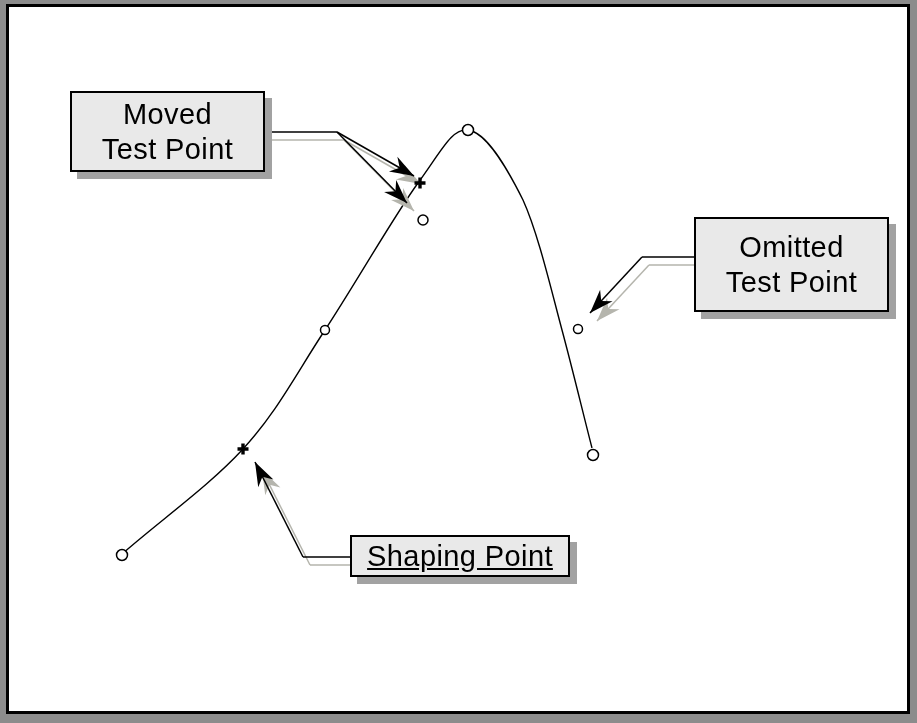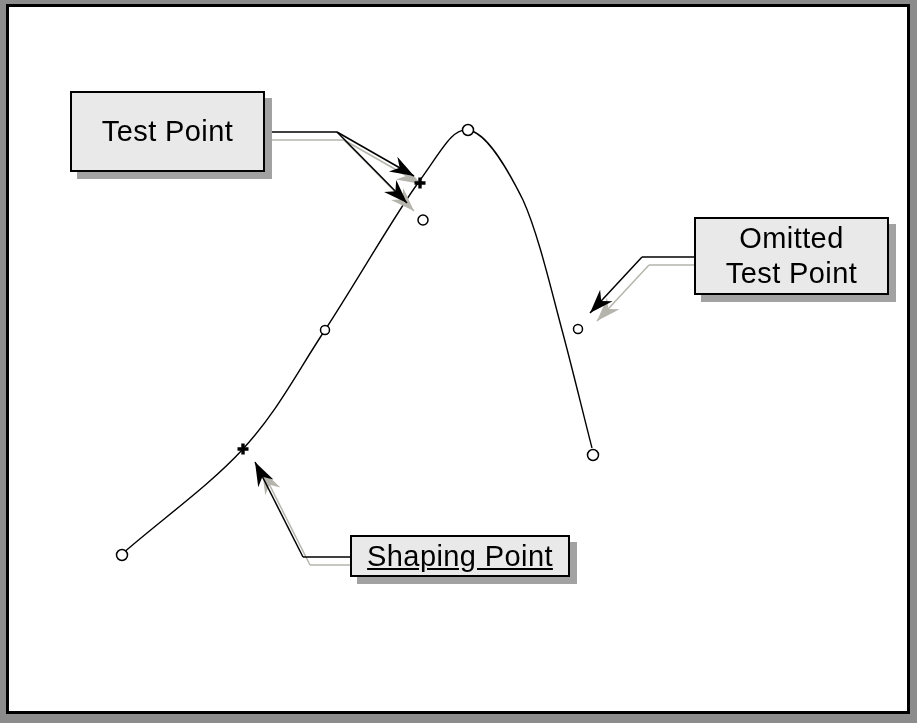--- a/index.html
+++ b/index.html
@@ -84,23 +84,24 @@
     <circle cx="325" cy="330" r="4.5" fill="#ffffff" stroke="#000000" stroke-width="1.5"></circle>
     <circle cx="423" cy="220" r="5" fill="#ffffff" stroke="#000000" stroke-width="1.5"></circle>
     <circle cx="468" cy="130" r="5.5" fill="#ffffff" stroke="#000000" stroke-width="1.5"></circle>
     <circle cx="578" cy="329" r="4.5" fill="#ffffff" stroke="#000000" stroke-width="1.5"></circle>
     <circle cx="593" cy="455" r="5.5" fill="#ffffff" stroke="#000000" stroke-width="1.5"></circle>
     <path d="M 237.5 449 H 248.5 M 243 443.5 V 454.5" stroke="#000000" stroke-width="3.4" fill="none"></path>
     <path d="M 414.5 183 H 425.5 M 420 177.5 V 188.5" stroke="#000000" stroke-width="3.4" fill="none"></path>
   </svg>
 
 <div class="callout" style="left: 70px; top: 91px; width: 195px; height: 81px;">
+  <span>Moved</span>
   <span>Test Point</span>
 </div>
 
-<div class="callout" style="left: 694px; top: 217px; width: 195px; height: 78px;">
+<div class="callout" style="left: 694px; top: 217px; width: 195px; height: 95px;">
   <span>Omitted</span>
   <span>Test Point</span>
 </div>
 
 <div class="callout" style="left: 350px; top: 535px; width: 220px; height: 42px; text-decoration: underline;">
   <span>Shaping Point</span>
 </div>
 
 </body></html>

